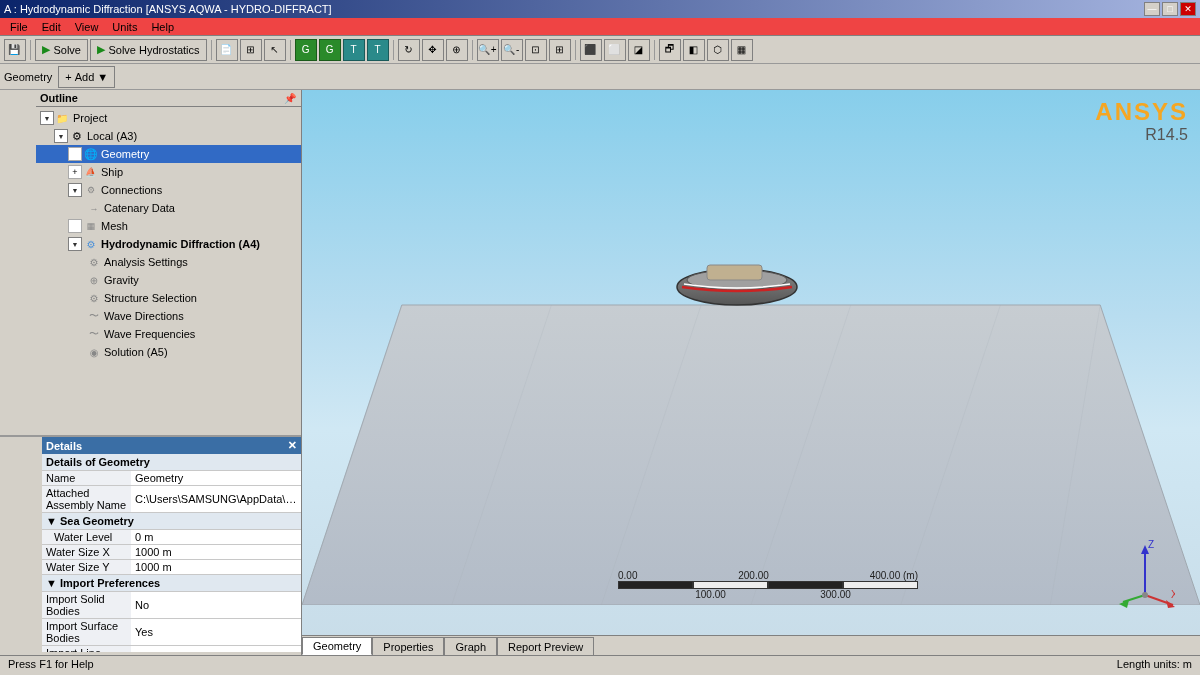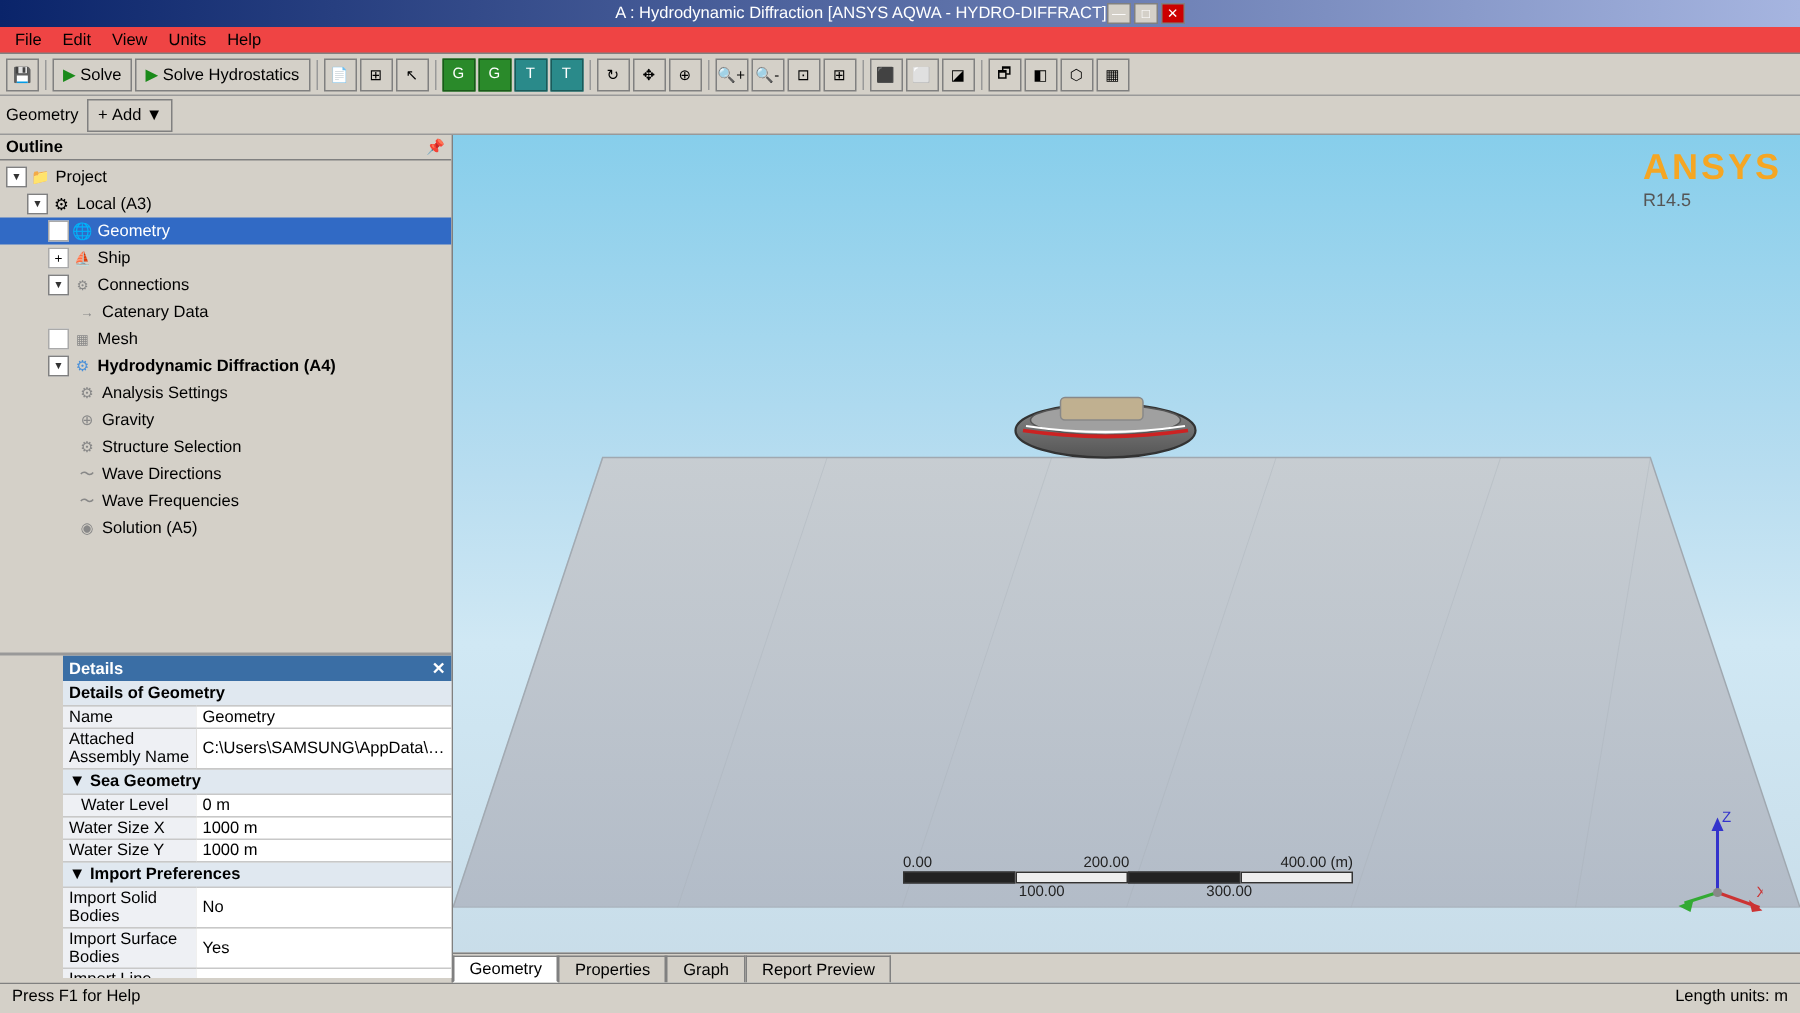--- a/index.html
+++ b/index.html
@@ -7,21 +7,21 @@
 
     
     #titlebar {
       height: 18px;
       background: linear-gradient(to right, #0a246a, #a6b5e0);
       color: white;
       display: flex;
       align-items: center;
       padding: 0 4px;
       font-size: 11px;
-      justify-content: center;
+      justify-content: space-between;
     }
     #titlebar-controls { display: flex; gap: 2px; }
     .title-btn {
       width: 16px; height: 14px;
       background: #d4d0c8;
       border: 1px solid #808080;
       font-size: 9px;
       display: flex; align-items: center; justify-content: center;
       cursor: pointer;
     }
@@ -94,20 +94,21 @@
       display: flex;
       flex-direction: column;
       border-right: 1px solid #808080;
       background: #d4d0c8;
     }
 
     
     #outline-panel {
       flex: 1;
       overflow: hidden;
+      padding-left: 36px;
     }
     .panel-header {
       background: #d4d0c8;
       padding: 2px 4px;
       font-weight: bold;
       border-bottom: 1px solid #808080;
       display: flex;
       align-items: center;
       justify-content: space-between;
     }
@@ -483,25 +484,25 @@
         </tbody>
           </table>
       </div>
     </div>
 
   </div>
 
   <div id="viewport">
     <div id="viewport-bg"></div>
 
-    <div style="position:absolute;top:8px;right:12px;">
+    <div style="position:absolute;top:8px;right:12px;text-align:right;">
       <div style="font-size:24px;font-weight:bold;color:#f5a623;font-family:Arial;letter-spacing:2px;">
         <span>ANSYS</span>
       </div>
-      <div style="font-size:12px;color:#555;">R14.5</div>
+      <div style="font-size:16px;color:#555;">R14.5</div>
     </div>
 
     <svg style="position:absolute;bottom:50px;left:0;right:0;width:100%;height:380px;" viewBox="0 0 900 380" preserveAspectRatio="none">
 
       <defs>
         <linearGradient id="seaGrad" x1="0" y1="0" x2="0" y2="1">
           <stop offset="0%" stop-color="#c8ccd0" stop-opacity="0.95"></stop>
           <stop offset="100%" stop-color="#b0b8c4" stop-opacity="0.9"></stop>
         </linearGradient>
       </defs>
@@ -528,21 +529,21 @@
 
       <ellipse cx="65" cy="35" rx="50" ry="10" fill="#a0a0a0" stroke="#555" stroke-width="1"></ellipse>
 
       <rect x="35" y="20" width="55" height="15" rx="3" fill="#c0b090" stroke="#888" stroke-width="1"></rect>
 
       <path d="M10 42 Q65 50 120 42" stroke="#cc2222" stroke-width="2.5" fill="none"></path>
 
       <path d="M12 39 Q65 47 118 39" stroke="white" stroke-width="1.5" fill="none"></path>
     </svg>
 
-    <div style="position:absolute;bottom:55px;left:300px;width:300px;">
+    <div style="position:absolute;bottom:55px;left:316px;width:300px;">
       <div class="scale-labels" style="display:flex;justify-content:space-between;font-size:10px;color:#222;">
         <span>0.00</span>
         <span>200.00</span>
         <span>400.00 (m)</span>
       </div>
       <div class="scale-bar-fill" style="height:8px;display:flex;">
         <div class="scale-seg dark" style="flex:1;background:#222;border:1px solid #333;"></div>
         <div class="scale-seg light" style="flex:1;background:#eee;border:1px solid #333;"></div>
         <div class="scale-seg dark" style="flex:1;background:#222;border:1px solid #333;"></div>
         <div class="scale-seg light" style="flex:1;background:#eee;border:1px solid #333;"></div>

